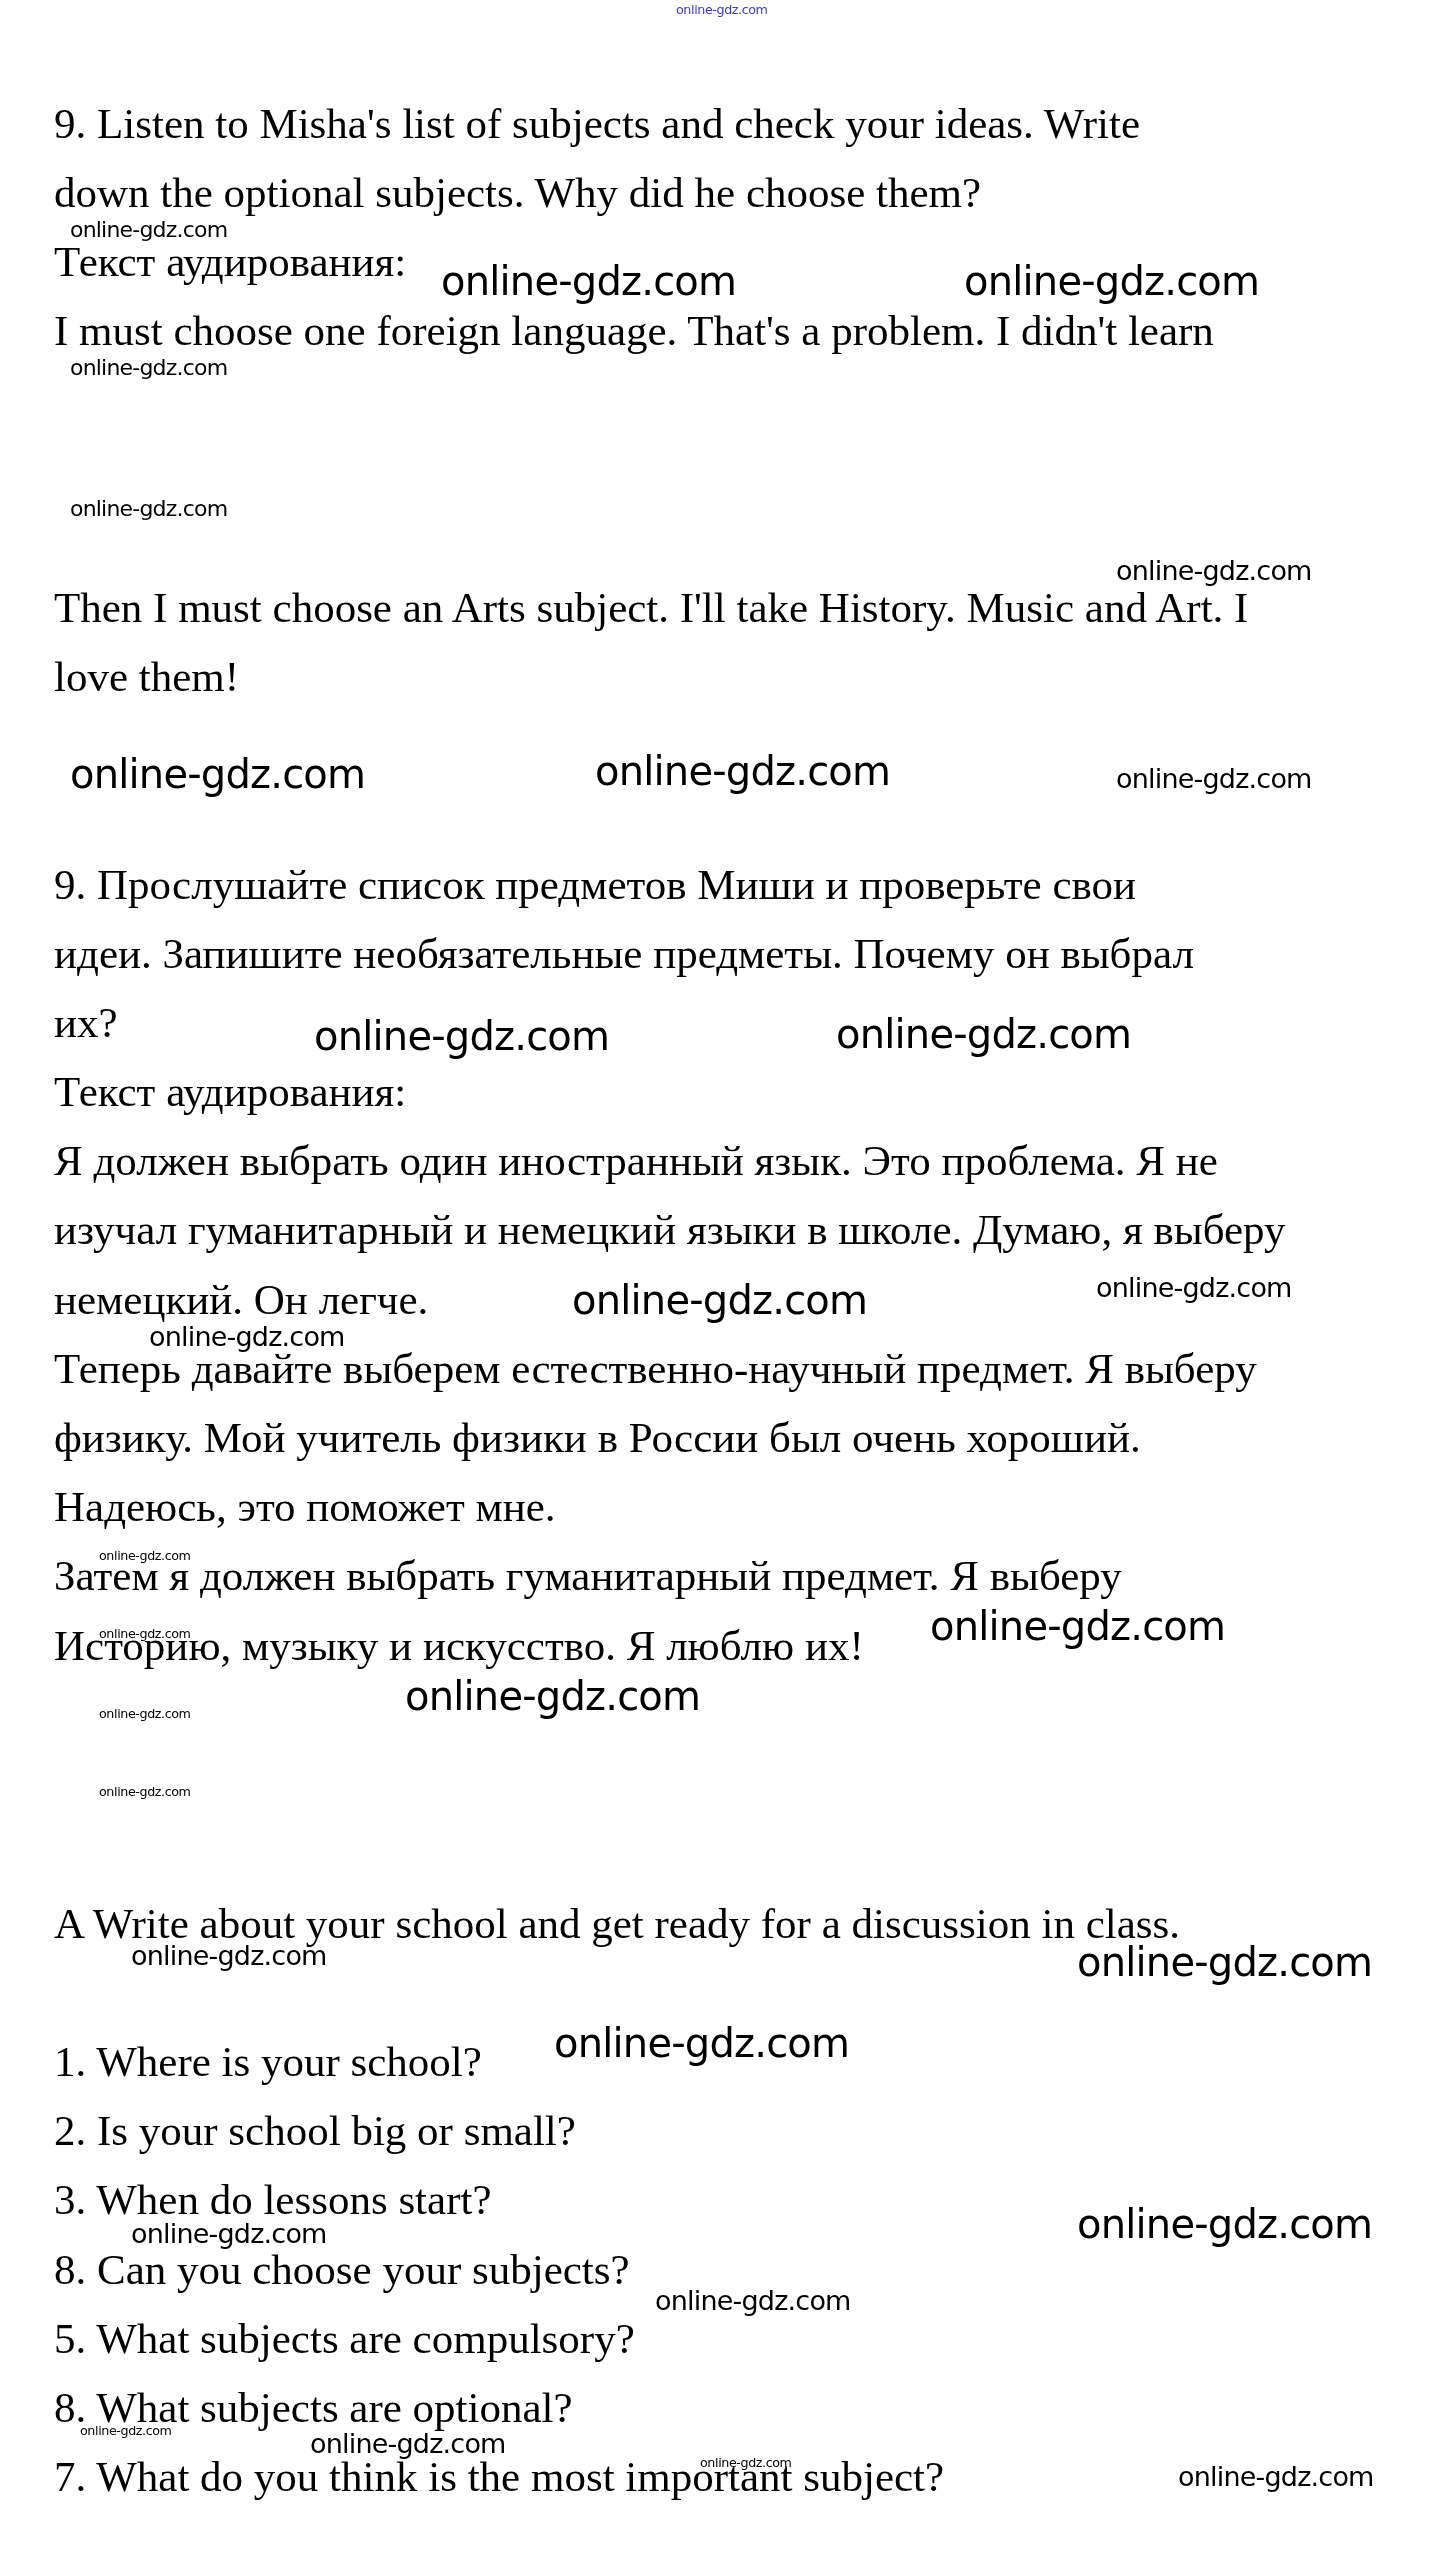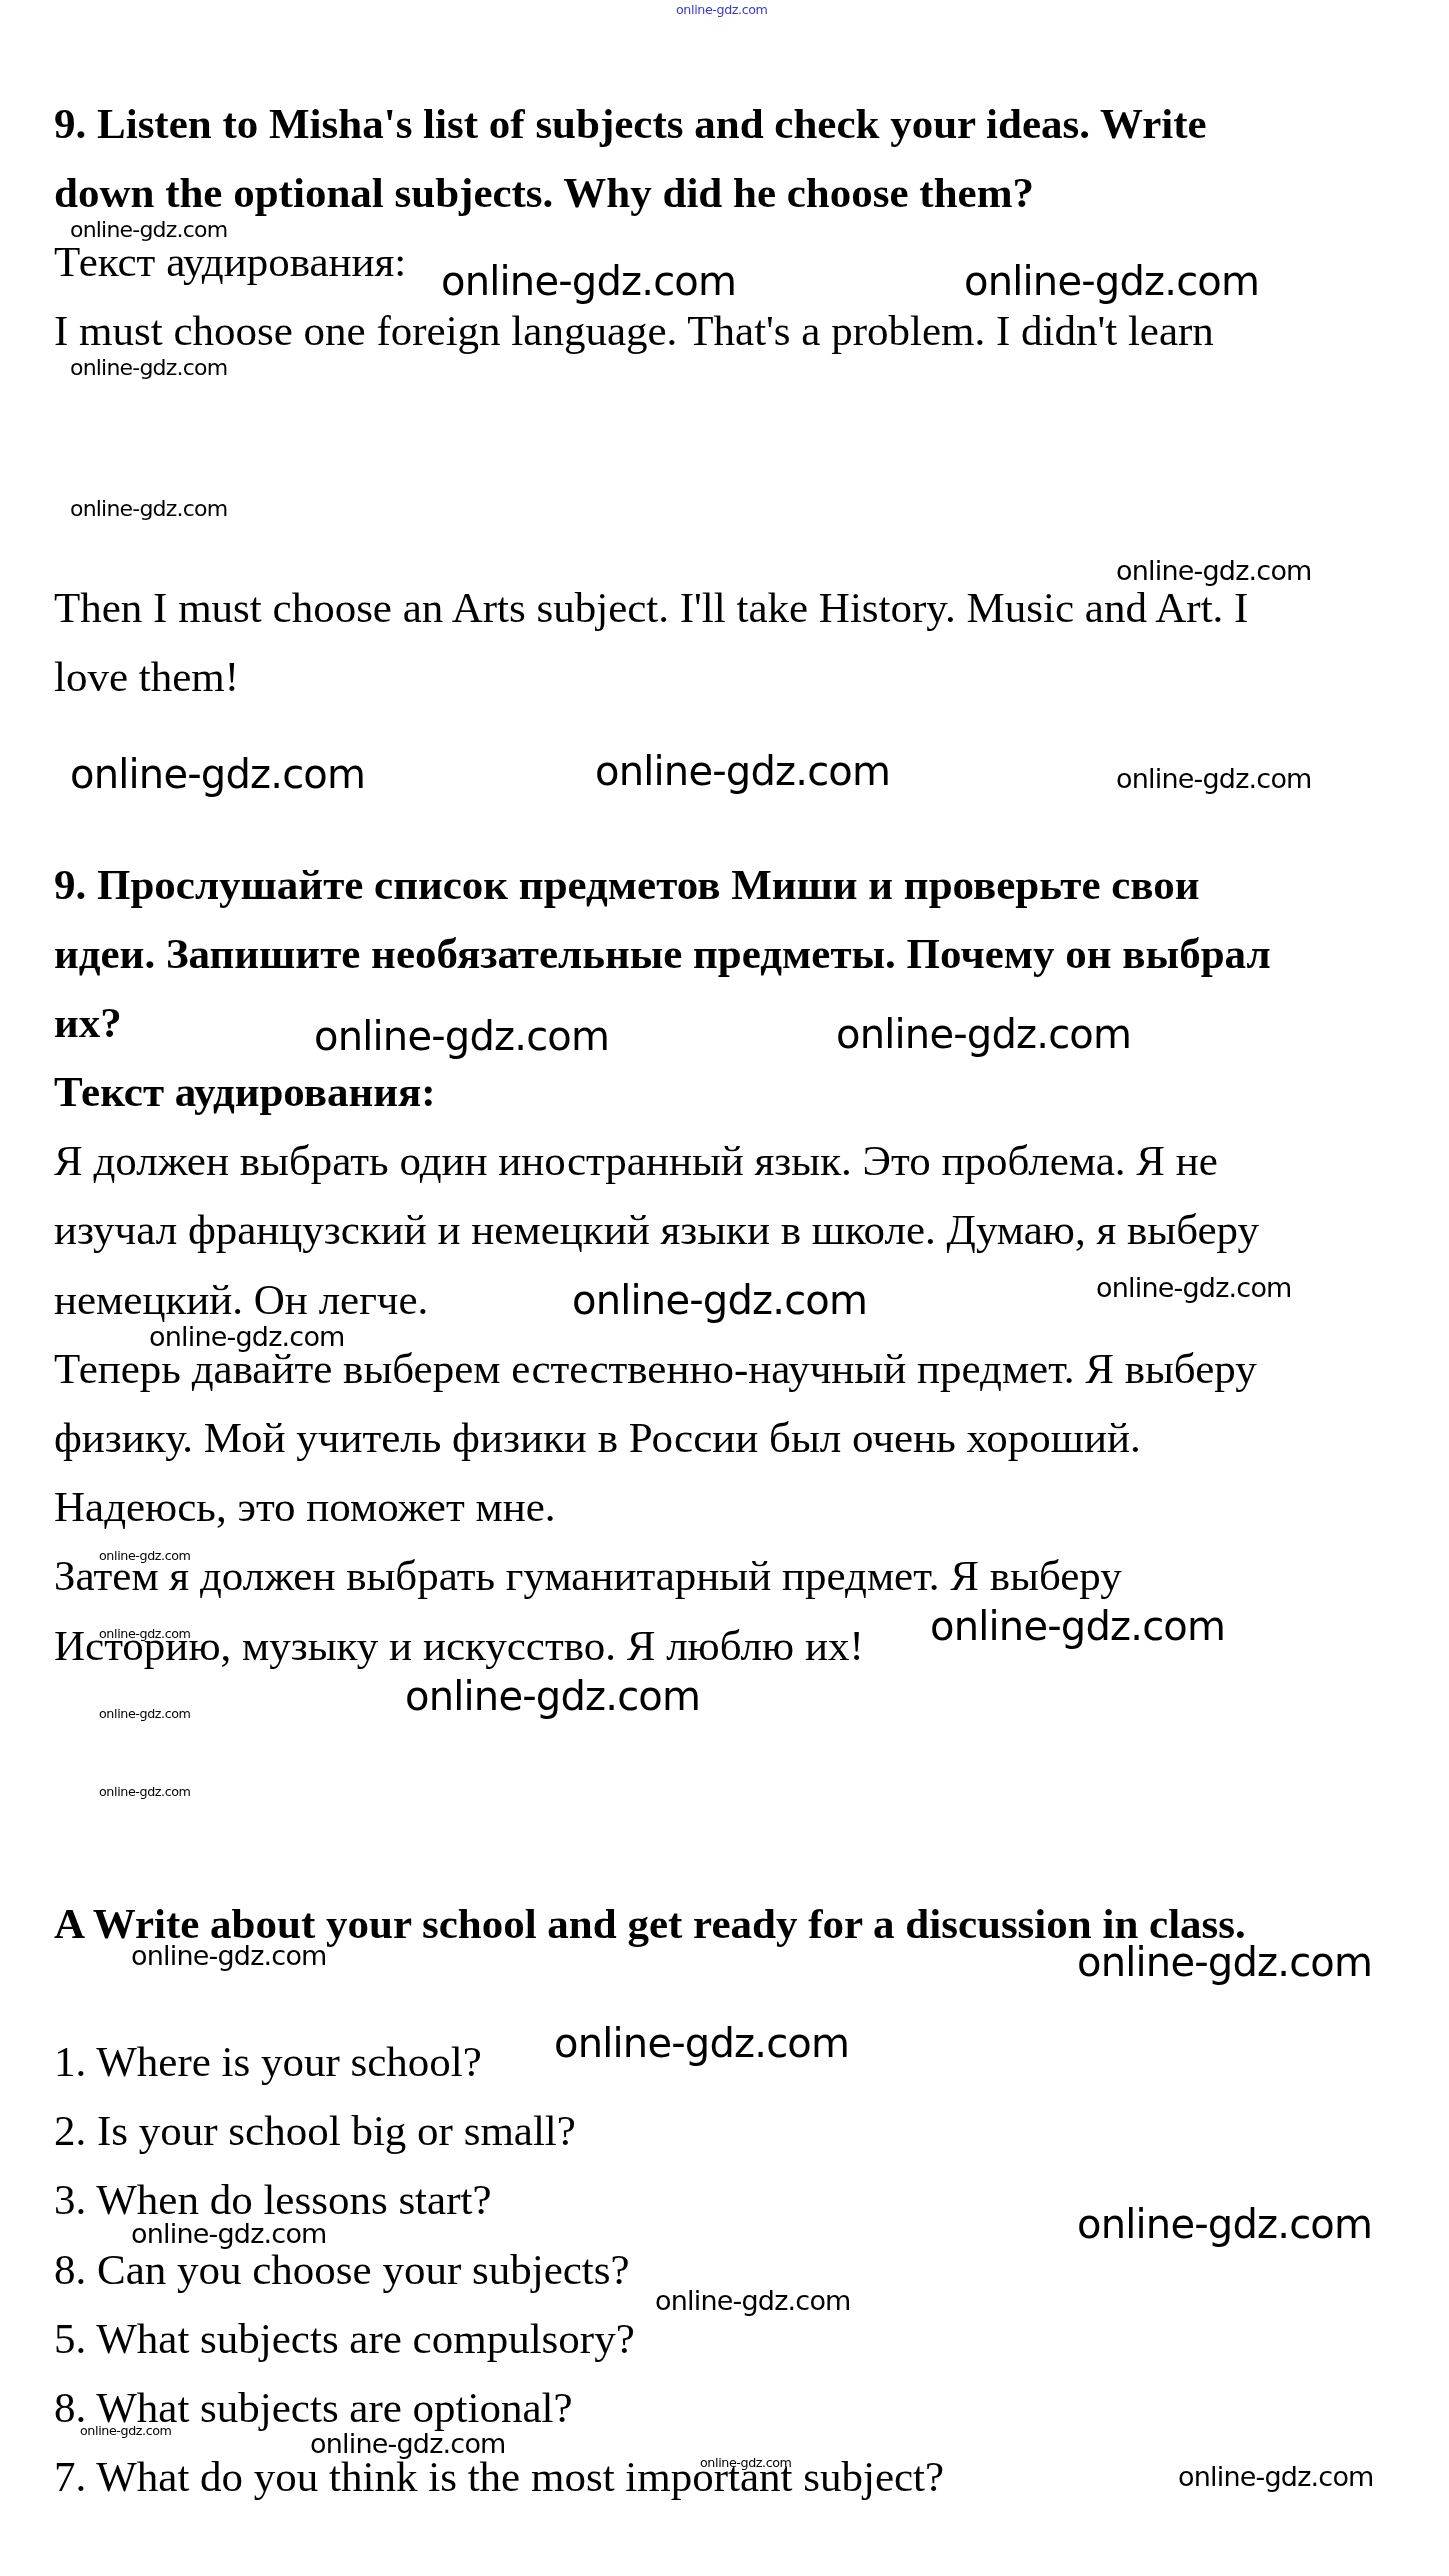--- a/index.html
+++ b/index.html
@@ -3,21 +3,21 @@
 <meta charset="utf-8">
 <style>
   html, body { margin: 0; padding: 0; background: #ffffff; }
   body { width: 1449px; height: 2576px; position: relative; overflow: hidden; }
   .page { position: absolute; left: 0; top: 0; width: 1449px; height: 2576px; }
   .line {
     position: absolute; left: 54px; white-space: nowrap;
     font-family: "Liberation Serif", serif; font-size: 43px; color: #000;
     line-height: 1;
   }
-  .bold { font-weight: bold; }
+  .bold { font-weight: normal; }
   .wm {
     position: absolute; white-space: nowrap;
     font-family: "DejaVu Sans", sans-serif; color: #000; line-height: 1;
   }
   .wm-l { font-size: 40px; letter-spacing: -0.8px; }
   .wm-m { font-size: 27px; letter-spacing: -0.8px; }
   .wm-s { font-size: 22px; letter-spacing: -0.8px; }
   .wm-xs { font-size: 12.7px; letter-spacing: -0.4px; }
   .wm-top {
     position: absolute; left: 676px; top: 1.6px; font-size: 12.7px;
@@ -36,21 +36,21 @@
   <div class="line" style="top:240px">Текст аудирования:</div>
   <div class="line" style="top:309px">I must choose one foreign language. That's a problem. I didn't learn</div>
   <div class="line" style="top:586px">Then I must choose an Arts subject. I'll take History. Music and Art. I</div>
   <div class="line" style="top:655px">love them!</div>
 
   <div class="line bold" style="top:863px">9. Прослушайте список предметов Миши и проверьте свои</div>
   <div class="line bold" style="top:932px">идеи. Запишите необязательные предметы. Почему он выбрал</div>
   <div class="line bold" style="top:1001px">их?</div>
   <div class="line bold" style="top:1070px">Текст аудирования:</div>
   <div class="line" style="top:1139px">Я должен выбрать один иностранный язык. Это проблема. Я не</div>
-  <div class="line" style="top:1208px">изучал французский и немецкий языки в школе. Думаю, я выберу</div>
+  <div class="line" style="top:1208px">изучал гуманитарный и немецкий языки в школе. Думаю, я выберу</div>
   <div class="line" style="top:1278px">немецкий. Он легче.</div>
   <div class="line" style="top:1347px">Теперь давайте выберем естественно-научный предмет. Я выберу</div>
   <div class="line" style="top:1416px">физику. Мой учитель физики в России был очень хороший.</div>
   <div class="line" style="top:1485px">Надеюсь, это поможет мне.</div>
   <div class="line" style="top:1554px">Затем я должен выбрать гуманитарный предмет. Я выберу</div>
   <div class="line" style="top:1624px">Историю, музыку и искусство. Я люблю их!</div>
 
   <div class="line bold" style="top:1902px">A Write about your school and get ready for a discussion in class.</div>
   <div class="line" style="top:2040px">1. Where is your school?</div>
   <div class="line" style="top:2109px">2. Is your school big or small?</div>

